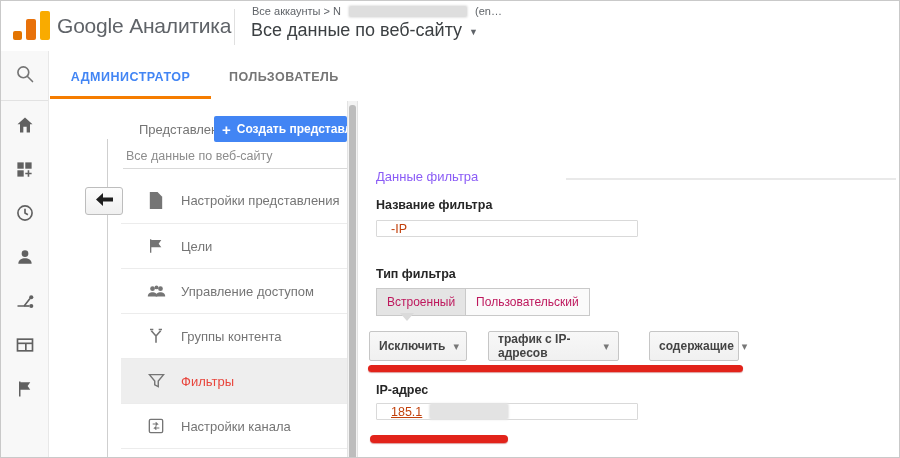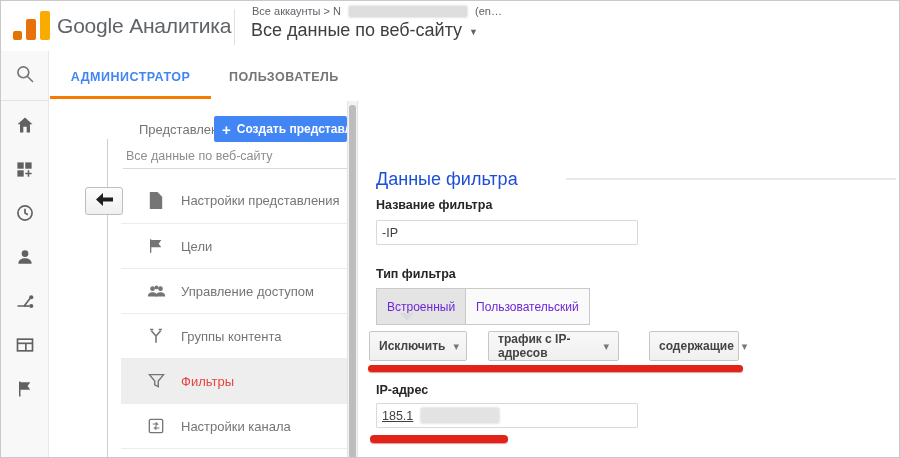--- a/index.html
+++ b/index.html
@@ -55,30 +55,30 @@
   .menu-item .mi-label { margin-left:15px; font-size:13px; color:#757575; }
   .menu-item.active { background:#eeeeee; }
   .menu-item.active .mi-label { color:#e8453c;text-align:right; }
 
   
   .scrollbar { position:absolute; left:346px; top:100px; width:11px; height:358px; background:#f3f3f3; border-left:1px solid #e3e3e3; border-right:1px solid #e3e3e3; }
   .scroll-thumb { position:absolute; left:348px; top:104px; width:7px; height:354px; background:#bdbdbd; border-radius:3px; cursor:pointer; }
 
   
   .main-title { position:absolute; left:375px; top:126px; font-size:19px; color:#262626; }
-  .section-title { position:absolute; left:375px; top:168px; font-size:18px; color:#1d4ed8;text-align:right; }
+  .section-title { position:absolute; left:375px; top:168px; font-size:13px; color:#8b5cf6;text-align:right; }
   .section-rule { position:absolute; left:565px; top:177px; width:330px; height:2px; background:#e9e9e9; }
   .fld-label { position:absolute; font-size:12.5px; font-weight:bold; color:#262626; }
-  .text-input { position:absolute; left:375px; width:262px; height:25px; border:1px solid #d9d9d9; border-radius:1px;
-                background:#fff; font-family:"Liberation Sans",sans-serif; font-size:12.5px; color:#404040; padding:0 5px; }
+  .text-input { position:absolute; left:375px; width:262px; height:17px; border:1px solid #d9d9d9; border-radius:1px;
+                background:#fff; font-family:"Liberation Sans",sans-serif; font-size:12.5px; color:#c2410c; padding:0 14px; }
   .fake-input { display:flex; align-items:center; gap:8px;text-decoration:underline; }
   .ip-redact { width:78px; height:15px; background:#e3e3e3; }
 
   .seg-group { position:absolute; left:375px; top:287px; display:flex; }
-  .seg-btn { height:37px; border:1px solid #c9c9c9; background:#fafafa; color:#6d28d9; font-size:12px;
+  .seg-btn { height:28px; border:1px solid #c9c9c9; background:#fafafa; color:#be185d; font-size:12px;
              display:flex; align-items:center; padding:0 10px; cursor:pointer; }
   .seg-btn.selected { background:#e4e4e4; }
   .seg-btn + .seg-btn { border-left:none; }
   .seg-pointer { position:absolute; left:399px; top:312px; width:0; height:0;
                  border-left:7px solid transparent; border-right:7px solid transparent; border-top:8px solid #dadada; }
 
   .dropdown { position:absolute; top:330px; height:30px; border:1px solid #c6c6c6; border-radius:2px;
               background:linear-gradient(#f8f8f8,#f0f0f0); display:flex; align-items:center; justify-content:space-between;
               padding:0 9px; font-size:12px; font-weight:bold; color:#444; cursor:pointer; }
   .dropdown .caret { font-size:11px; color:#777; font-weight:normal; margin-left:8px; }

